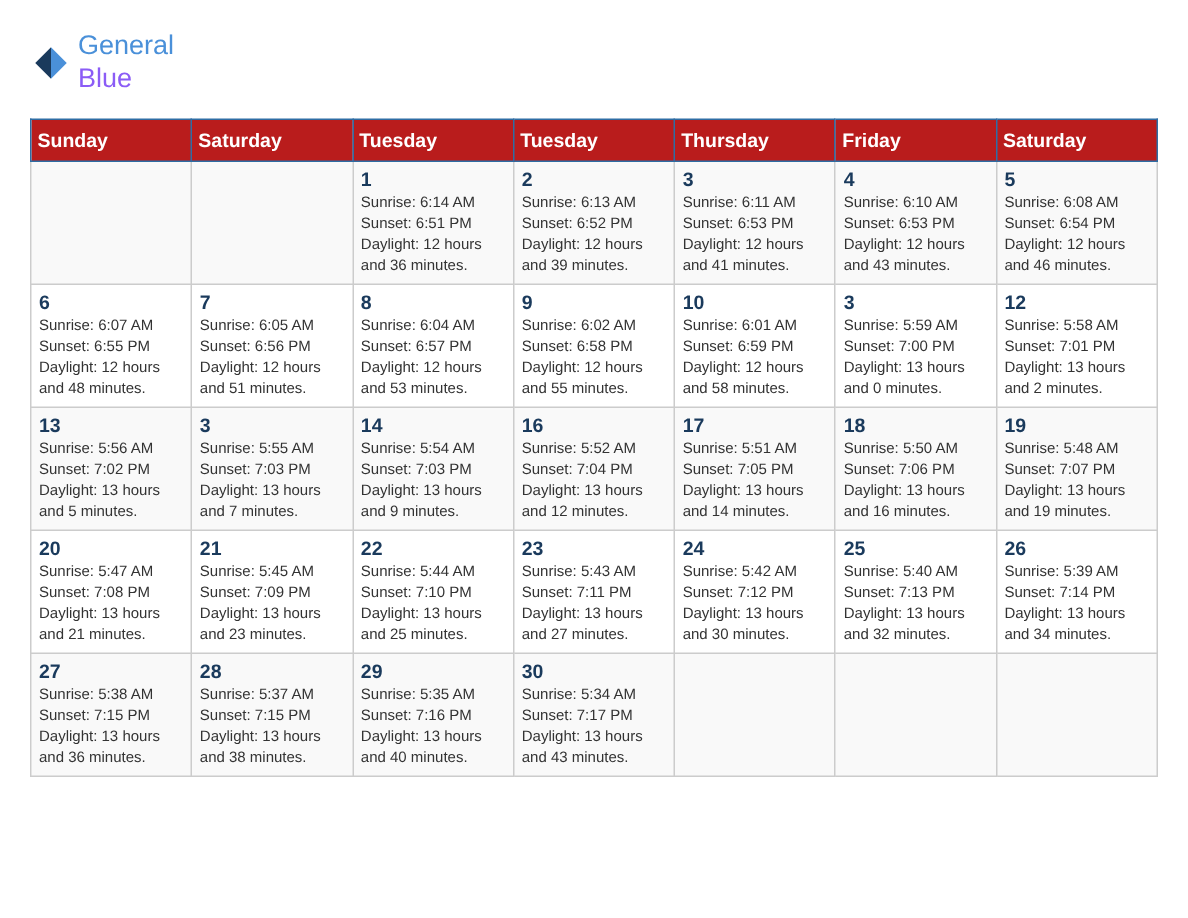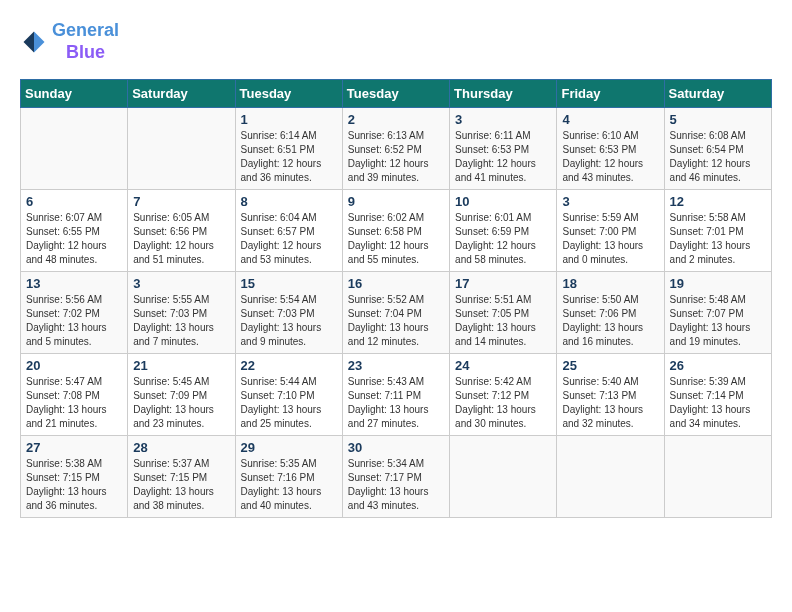--- a/index.html
+++ b/index.html
@@ -15,24 +15,23 @@
       justify-content: space-between;
       align-items: flex-start;
       margin-bottom: 16px;
     }
     .logo {
       display: flex;
       align-items: center;
     }
     .logo-text {
       font-size: 18px;
-      font-weight: bold;
+      font-weight: normal;
       color: #1a3a5c;
       line-height: 1.2;
-      text-align: center;
     }
     .logo-text span {
       color: #4a90d9;
     }
     .logo-icon {
       width: 28px;
       height: 28px;
       margin-right: 4px;
     }
     .title-block {
@@ -46,21 +45,21 @@
     .location {
       font-size: 16px;
       color: #333;
     }
     table {
       width: 100%;
       border-collapse: collapse;
       font-size: 11px;
     }
     thead tr th {
-      background-color: #0f766e;
+      background-color: #b91c1c;
       color: #fff;
       padding: 6px 4px;
       text-align: left;
       font-size: 13px;
       font-weight: bold;
       border: 1px solid #2e6da4;
     }
     tbody tr td {
       border: 1px solid #ccc;
       vertical-align: top;
@@ -186,21 +185,21 @@
       <tr>
         <td>
           <span class="day-num">13</span>
           <div class="day-info">Sunrise: 5:56 AM<br>Sunset: 7:02 PM<br>Daylight: 13 hours and 5 minutes.</div>
         </td>
         <td>
           <span class="day-num">3</span>
           <div class="day-info">Sunrise: 5:55 AM<br>Sunset: 7:03 PM<br>Daylight: 13 hours and 7 minutes.</div>
         </td>
         <td>
-          <span class="day-num">15</span>
+          <span class="day-num">14</span>
           <div class="day-info">Sunrise: 5:54 AM<br>Sunset: 7:03 PM<br>Daylight: 13 hours and 9 minutes.</div>
         </td>
         <td>
           <span class="day-num">16</span>
           <div class="day-info">Sunrise: 5:52 AM<br>Sunset: 7:04 PM<br>Daylight: 13 hours and 12 minutes.</div>
         </td>
         <td>
           <span class="day-num">17</span>
           <div class="day-info">Sunrise: 5:51 AM<br>Sunset: 7:05 PM<br>Daylight: 13 hours and 14 minutes.</div>
         </td>

